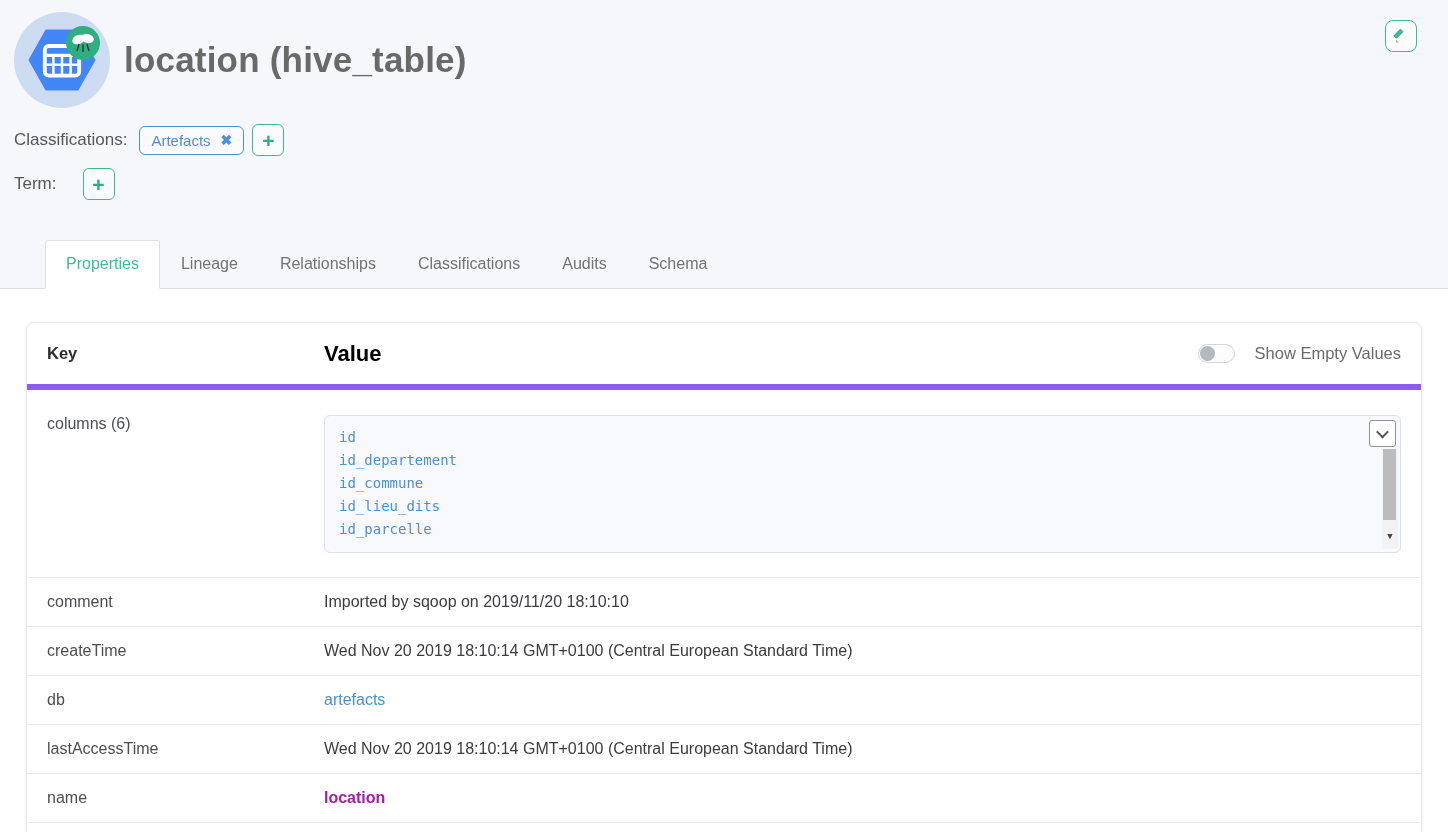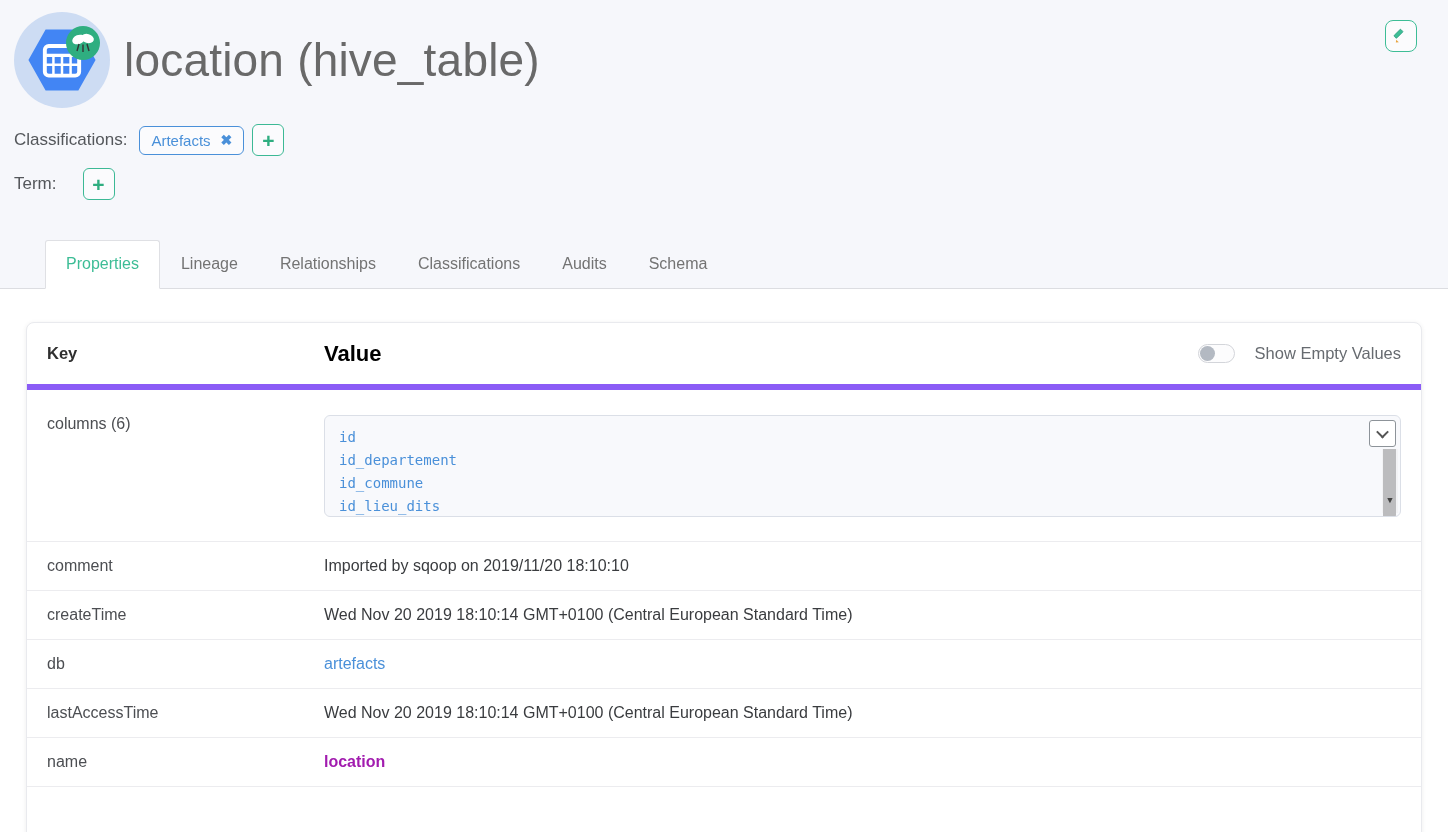--- a/index.html
+++ b/index.html
@@ -6,21 +6,21 @@
   html,body { width:1448px; height:832px; overflow:hidden; background:#fff;
     font-family:"Liberation Sans", sans-serif; }
 
   
   .top { background:#f6f7fb; height:289px; padding:12px 14px 0;
     border-bottom:1px solid #dcdde1; position:relative;
     display:flex; flex-direction:column; }
 
   .header-row { display:flex; align-items:center; }
   .entity-icon { width:96px; height:96px; flex:0 0 auto; position:relative; }
-  .page-title { font-size:46px; font-weight:400; color:#696969; margin-left:14px;
+  .page-title { font-size:35px; font-weight:700; color:#696969; margin-left:14px;
     letter-spacing:.2px; }
 
   .edit-btn { position:absolute; top:20px; right:31px; width:32px; height:32px;
     border:1.6px solid #3dbd96; border-radius:8px; background:rgba(255,255,255,.5);
     display:flex; align-items:center; justify-content:center; cursor:pointer; }
 
   .meta-row { display:flex; align-items:center; margin-top:16px; }
   .meta-label { font-size:17px; color:#54575b; margin-right:12px; }
   .tag { display:inline-flex; align-items:center; gap:10px; border:1.4px solid #4a90d9;
     color:#4a90d9; border-radius:6px; padding:5px 11px; font-size:15px;
@@ -58,21 +58,21 @@
   .toggle-label { font-size:16.5px; color:#676b70; }
 
   .row { display:flex; align-items:center; padding:0 20px; min-height:49px;
     border-bottom:1px solid #ececef; font-size:16px; }
   .row .key { width:277px; color:#4c4e52; }
   .row .val { flex:1; color:#3a3c3f; }
   .row .val a { color:#4a90d9; text-decoration:none; cursor:pointer; }
   .row .val.bold { font-weight:700; color:#a21caf; }
 
   .row.columns-row { align-items:flex-start; padding-top:25px; padding-bottom:24px; }
-  .columns-box { position:relative; flex:1; height:102px; background:#f8f9fc;
+  .columns-box { position:relative; flex:1; height:138px; background:#f8f9fc;
     border:1px solid #dbdfe7; border-radius:6px; padding:10px 14px; overflow:hidden;
     font-family:"DejaVu Sans Mono", monospace; font-size:14px; line-height:23px;
     color:#4a90d9; }
   .columns-box .col-item { cursor:pointer; white-space:pre; }
 
   .expand-btn { position:absolute; top:4px; right:4px; width:27px; height:27px;
     background:#fff; border:1px solid #8d9399; border-radius:3px; cursor:pointer;
     display:flex; align-items:center; justify-content:center; z-index:3; }
   .chev { width:9px; height:9px; border-left:2px solid #555; border-bottom:2px solid #555;
     transform:rotate(-45deg) translate(1px,-1px); }

